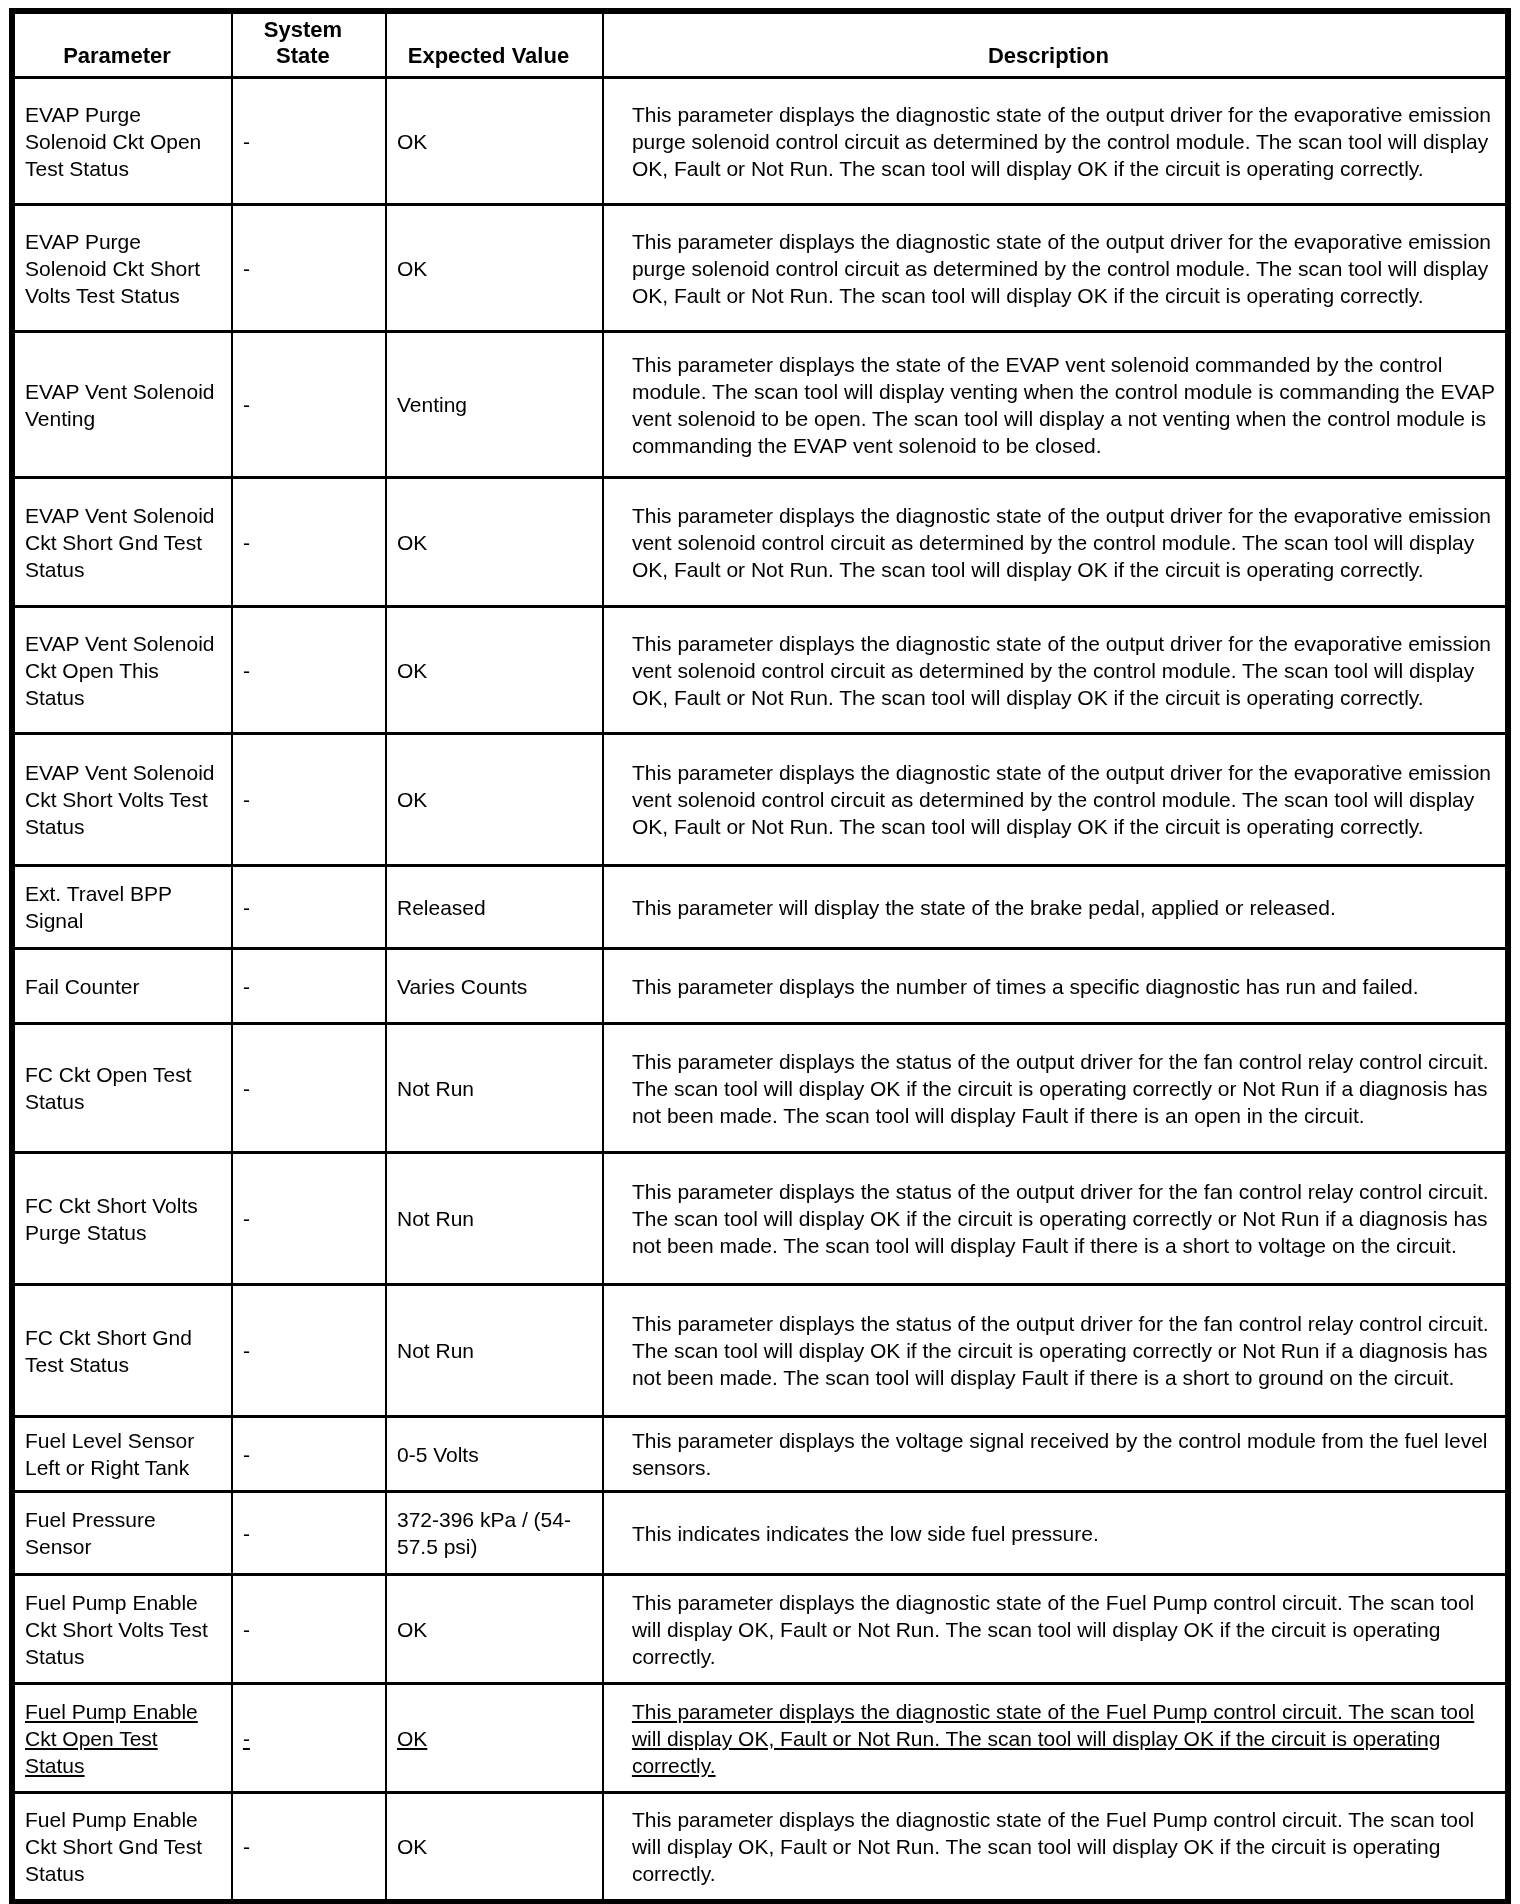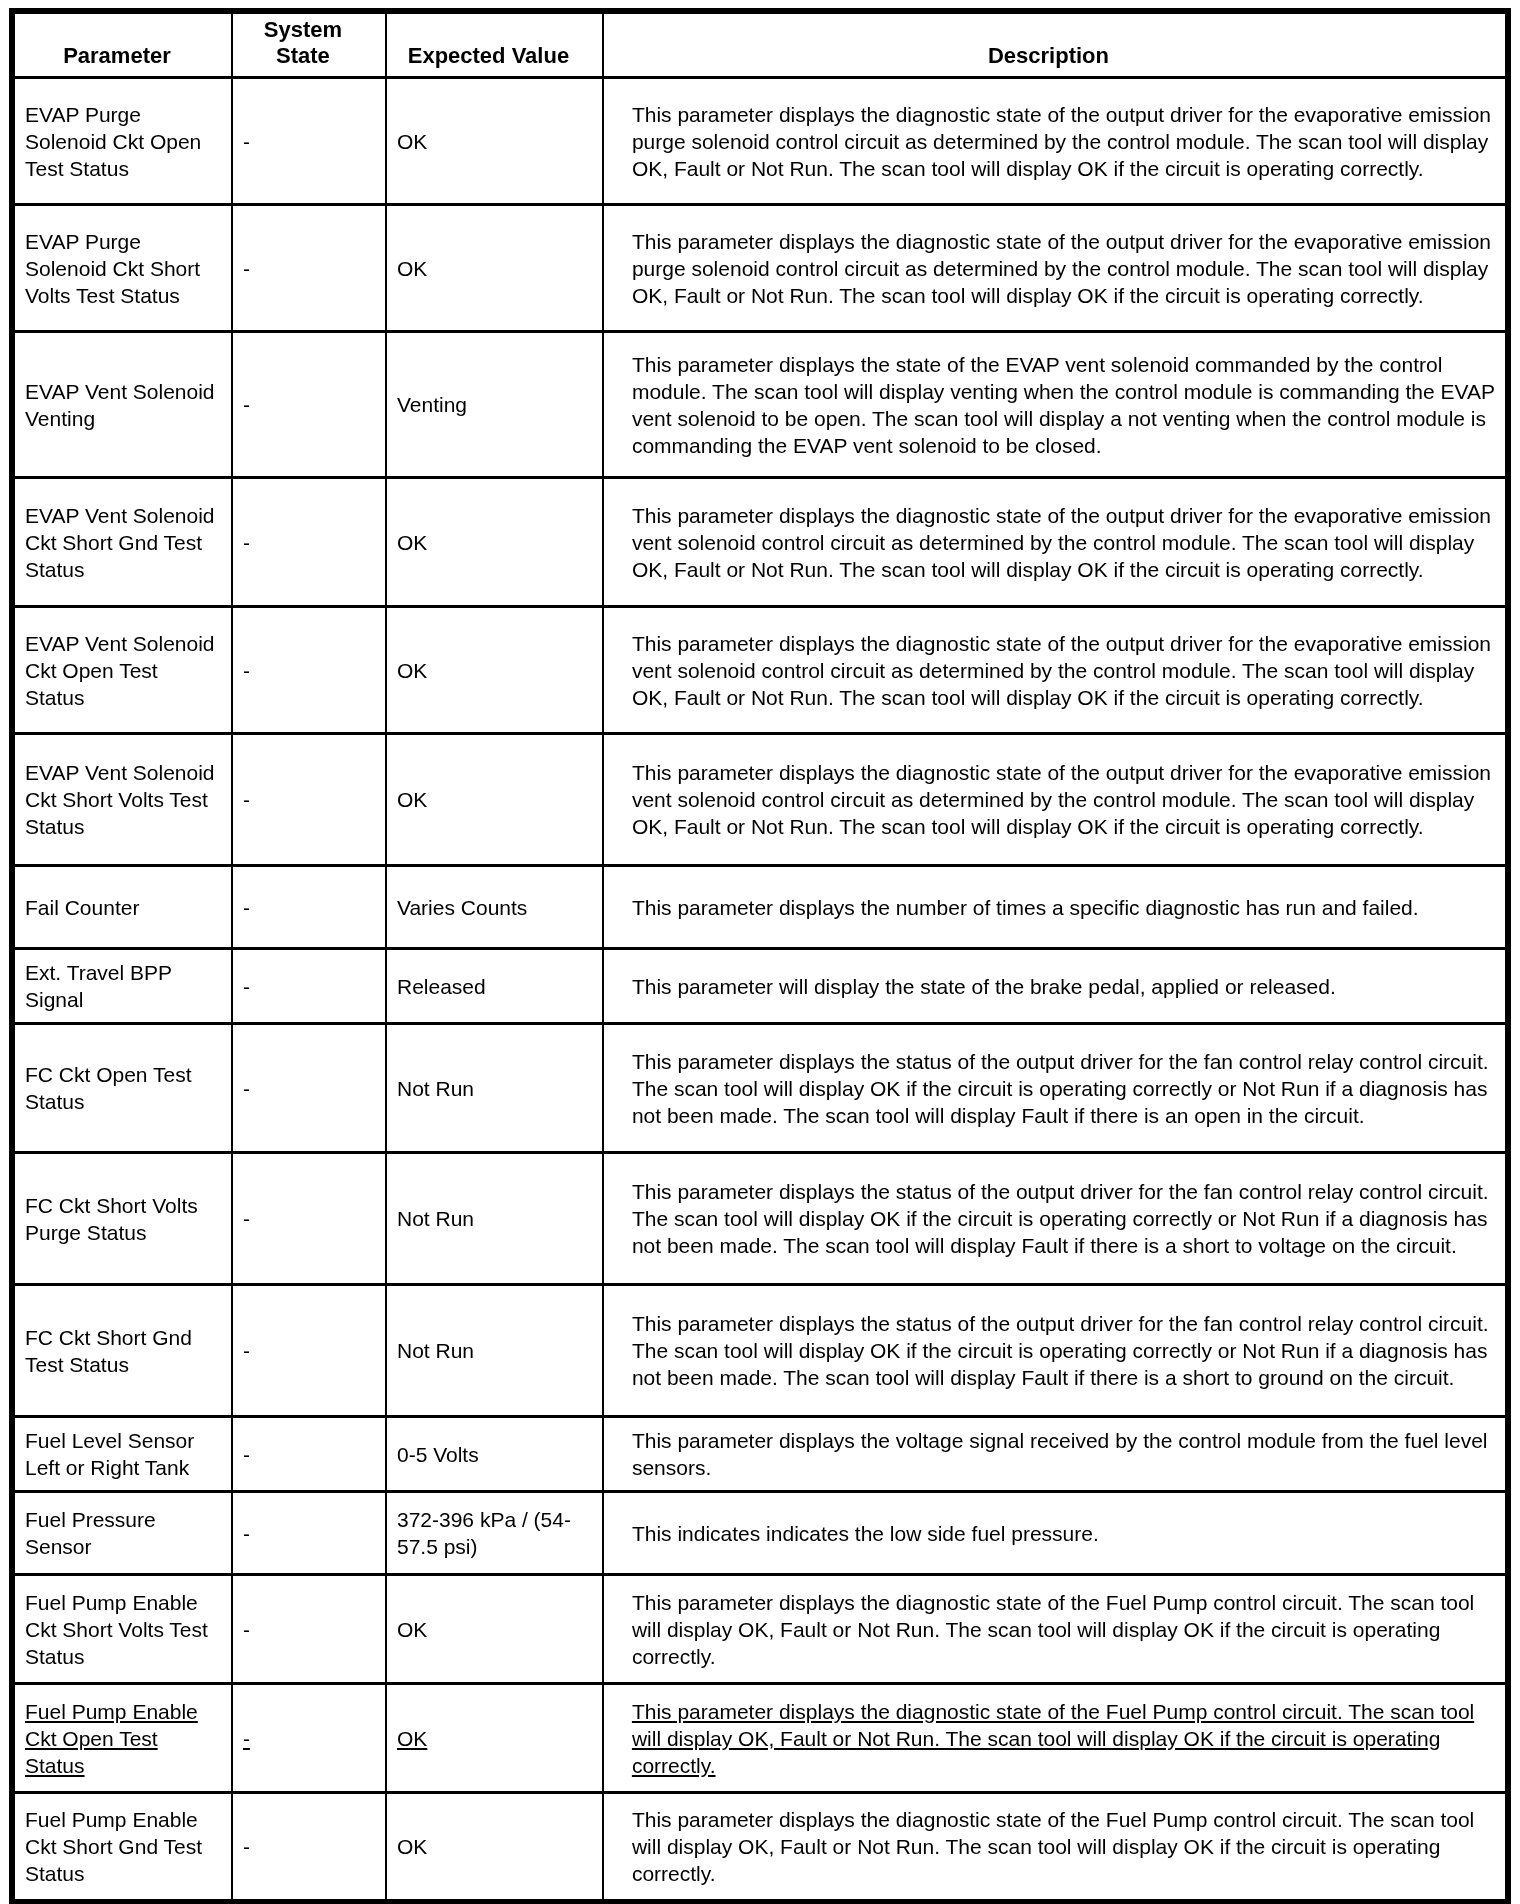--- a/index.html
+++ b/index.html
@@ -110,42 +110,42 @@
         <td>Venting</td>
         <td class="desc">This parameter displays the state of the EVAP vent solenoid commanded by the control module. The scan tool will display venting when the control module is commanding the EVAP vent solenoid to be open. The scan tool will display a not venting when the control module is commanding the EVAP vent solenoid to be closed.</td>
       </tr>
       <tr>
         <td>EVAP Vent Solenoid Ckt Short Gnd Test Status</td>
         <td>-</td>
         <td>OK</td>
         <td class="desc">This parameter displays the diagnostic state of the output driver for the evaporative emission vent solenoid control circuit as determined by the control module. The scan tool will display OK, Fault or Not Run. The scan tool will display OK if the circuit is operating correctly.</td>
       </tr>
       <tr>
-        <td>EVAP Vent Solenoid Ckt Open Test Status</td>
+        <td>EVAP Vent Solenoid Ckt Open This Status</td>
         <td>-</td>
         <td>OK</td>
         <td class="desc">This parameter displays the diagnostic state of the output driver for the evaporative emission vent solenoid control circuit as determined by the control module. The scan tool will display OK, Fault or Not Run. The scan tool will display OK if the circuit is operating correctly.</td>
       </tr>
       <tr>
         <td>EVAP Vent Solenoid Ckt Short Volts Test Status</td>
         <td>-</td>
         <td>OK</td>
         <td class="desc">This parameter displays the diagnostic state of the output driver for the evaporative emission vent solenoid control circuit as determined by the control module. The scan tool will display OK, Fault or Not Run. The scan tool will display OK if the circuit is operating correctly.</td>
       </tr>
       <tr>
+        <td>Ext. Travel BPP Signal</td>
+        <td>-</td>
+        <td>Released</td>
+        <td class="desc">This parameter will display the state of the brake pedal, applied or released.</td>
+      </tr>
+      <tr>
         <td>Fail Counter</td>
         <td>-</td>
         <td>Varies Counts</td>
         <td class="desc">This parameter displays the number of times a specific diagnostic has run and failed.</td>
-      </tr>
-      <tr>
-        <td>Ext. Travel BPP Signal</td>
-        <td>-</td>
-        <td>Released</td>
-        <td class="desc">This parameter will display the state of the brake pedal, applied or released.</td>
       </tr>
       <tr>
         <td>FC Ckt Open Test Status</td>
         <td>-</td>
         <td>Not Run</td>
         <td class="desc">This parameter displays the status of the output driver for the fan control relay control circuit. The scan tool will display OK if the circuit is operating correctly or Not Run if a diagnosis has not been made. The scan tool will display Fault if there is an open in the circuit.</td>
       </tr>
       <tr>
         <td>FC Ckt Short Volts Purge Status</td>
         <td>-</td>

